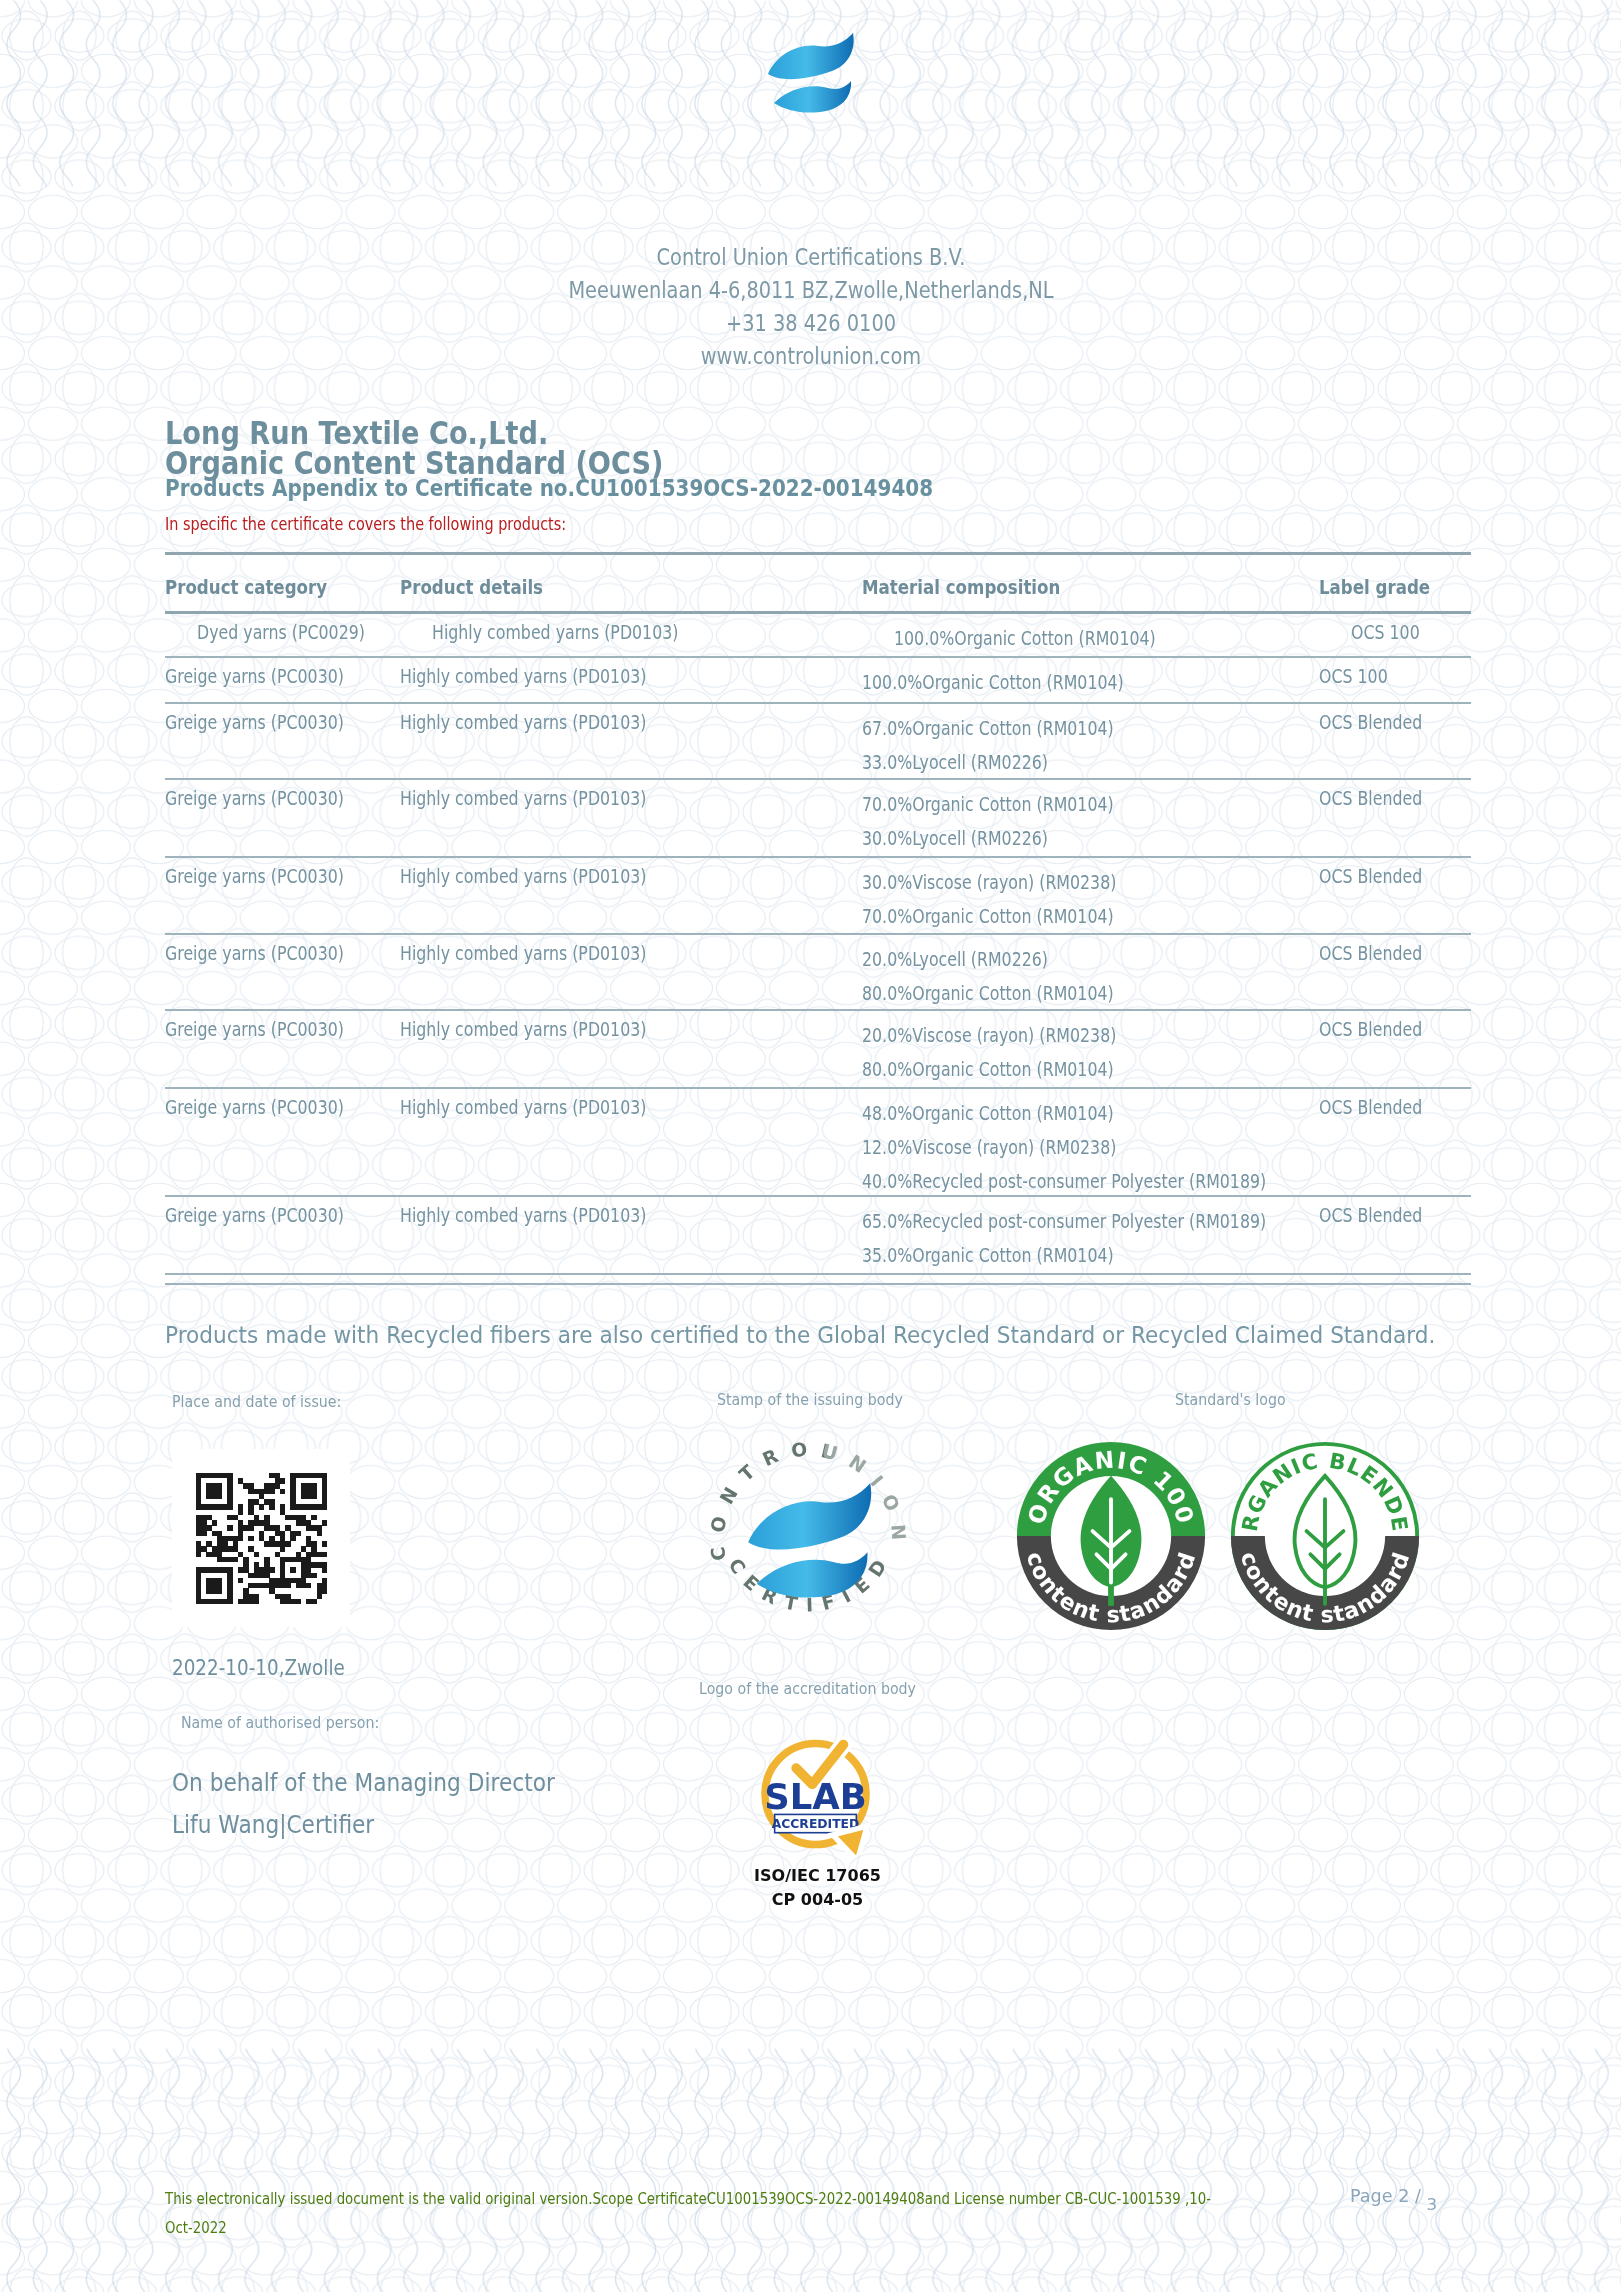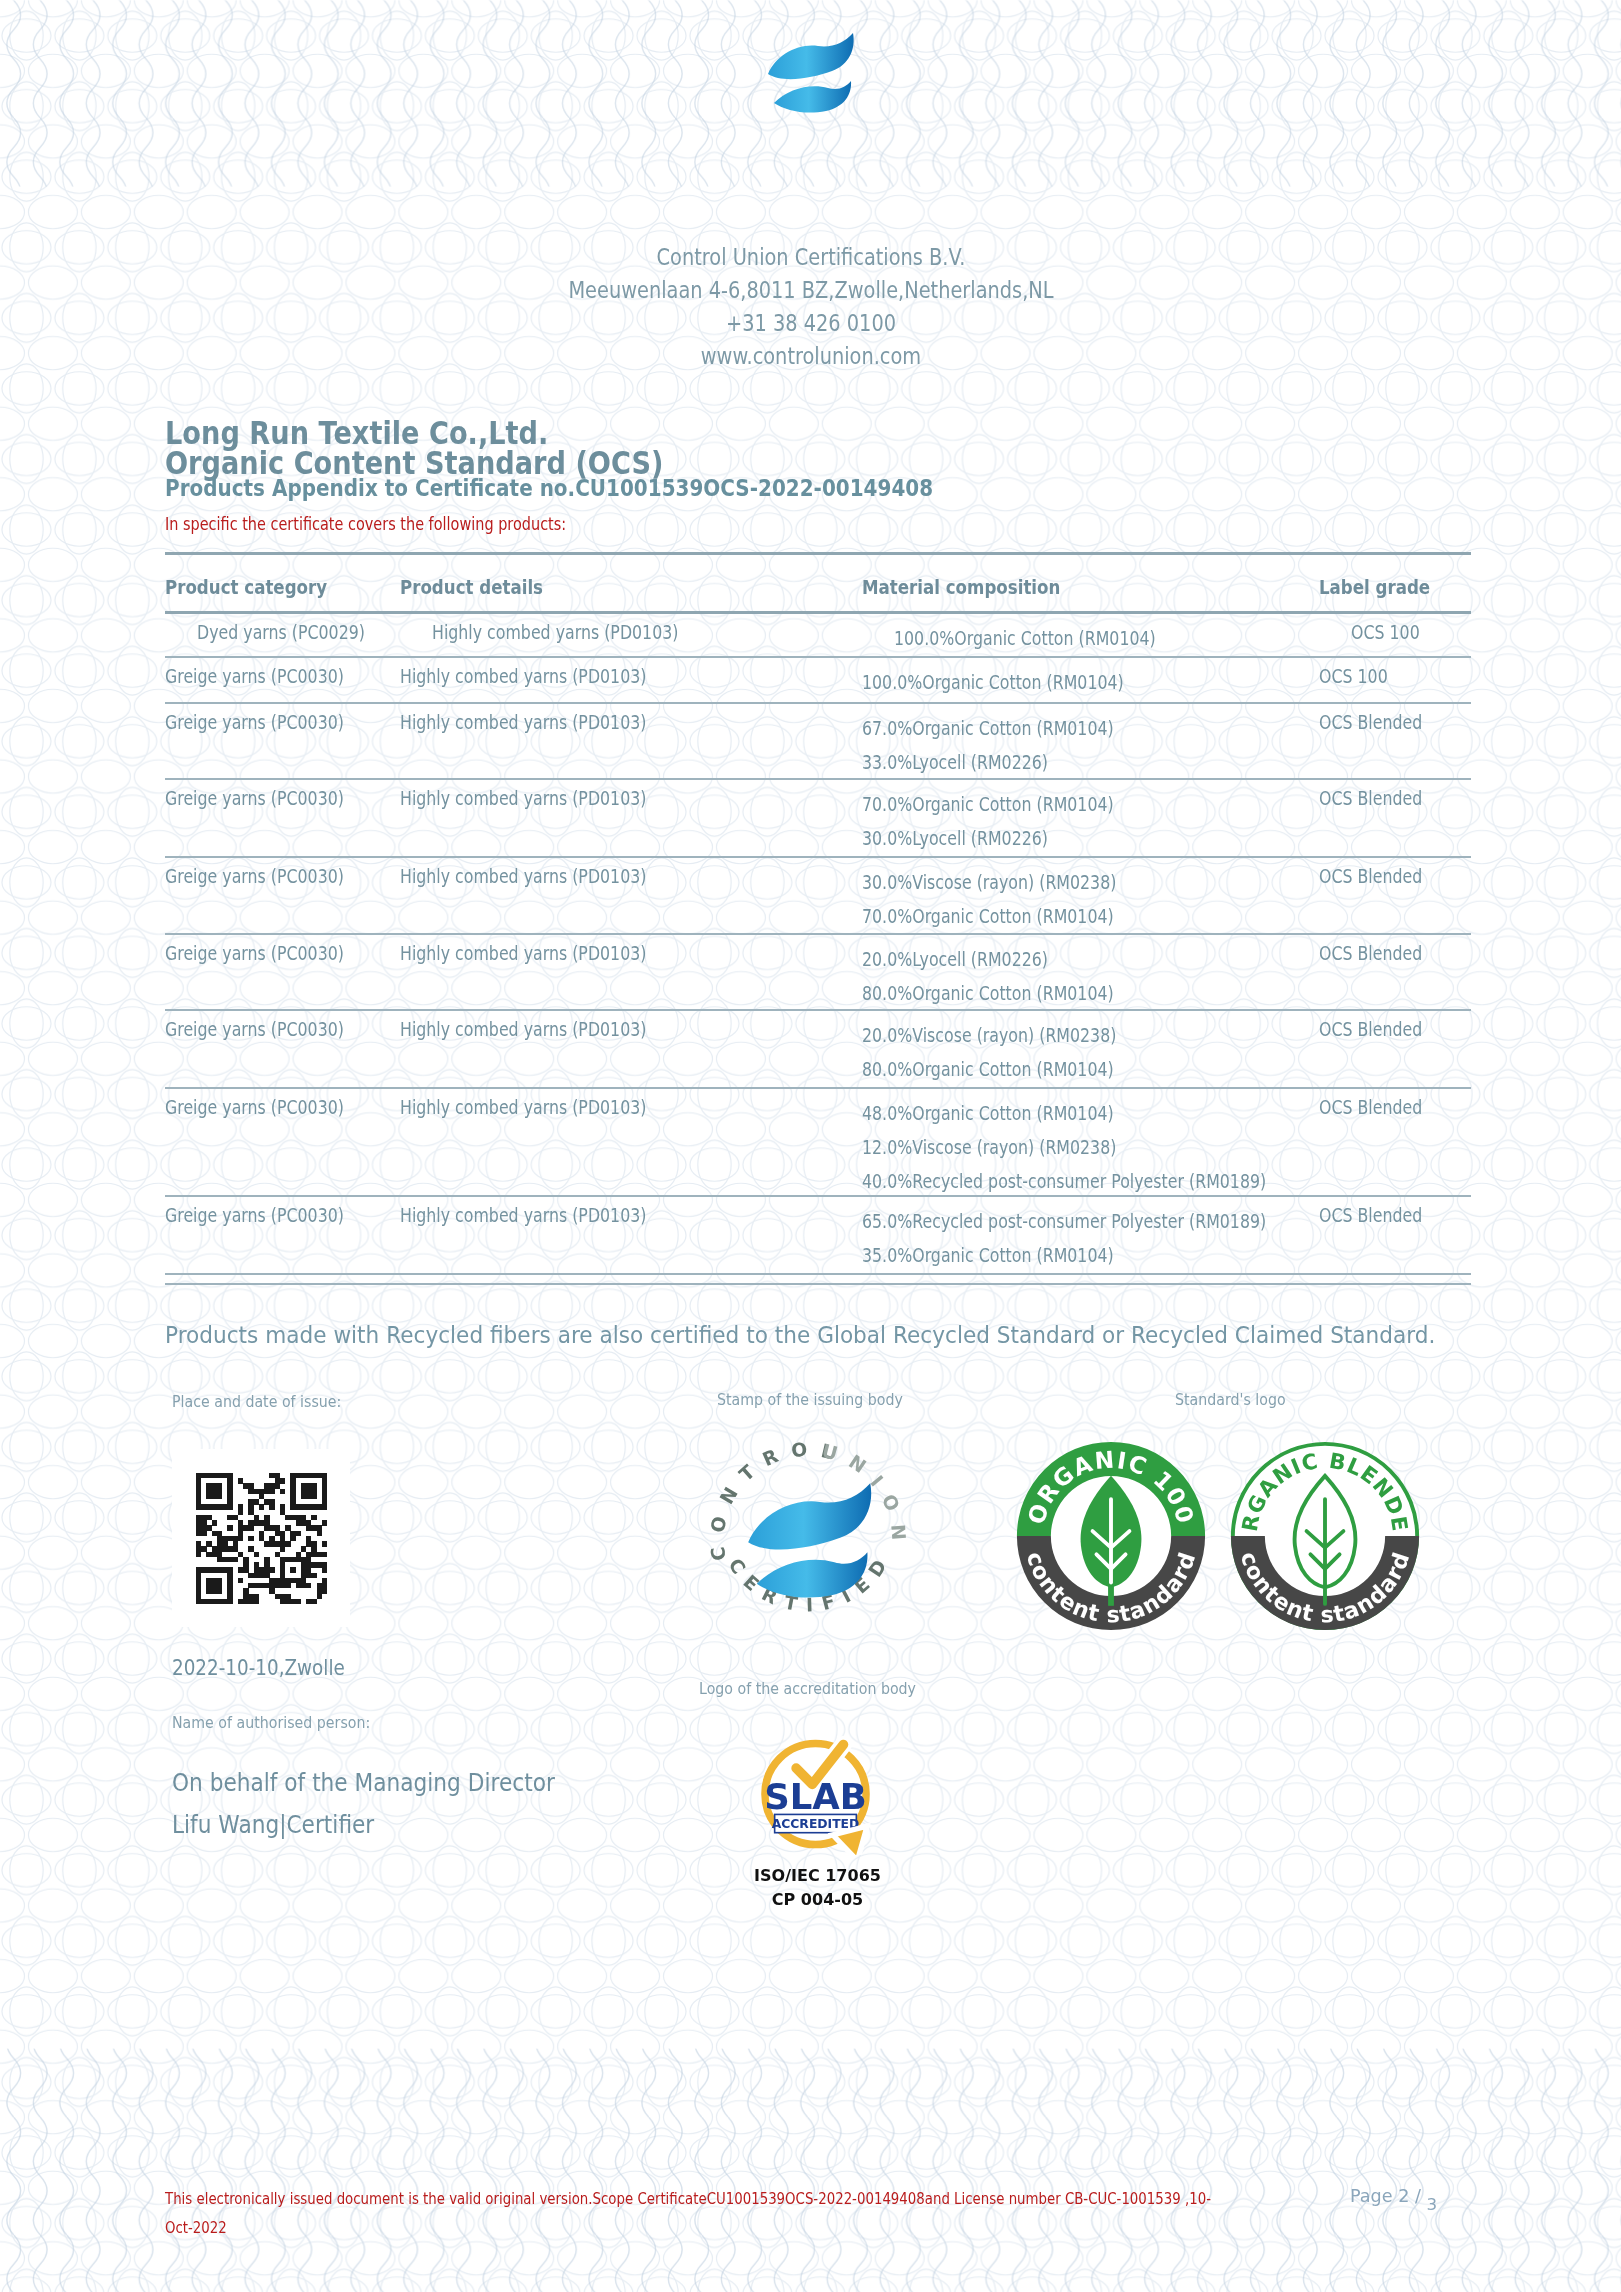--- a/index.html
+++ b/index.html
@@ -20,21 +20,21 @@
   .thead{height:56px;padding-top:21.6px;box-sizing:border-box;font-weight:bold;font-size:19.6px;color:#6e8c9a;}
   .tcell{font-size:18.6px;color:#74929f;padding-top:7.8px;white-space:nowrap;}
   .matline{line-height:34px;}
   .note{left:165px;top:1321px;font-size:23.5px;color:#7496a5;}
   .small-label{font-size:16.7px;color:#85a0ae;}
   .qr-box{left:172px;top:1449px;width:178px;height:178px;background:#ffffff;}
   .date{left:172px;top:1655px;font-size:21.6px;color:#6f8f9e;}
   .onbehalf{left:172px;top:1761px;font-size:25.5px;color:#6f8f9e;line-height:42px;}
   .iso{left:727px;top:1848px;width:181px;text-align:center;font-size:16px;font-weight:bold;
        color:#111111;line-height:23.5px;margin-top:16px;}
-  .footer{left:165px;top:2184px;width:1196px;font-size:15.7px;line-height:29px;color:#b91c1c;}
+  .footer{left:165px;top:2184px;width:1196px;font-size:15.7px;line-height:29px;color:#4d7c0f;}
   .pagenum{left:1350px;top:2186px;font-size:17.6px;color:#8ba6bb;white-space:nowrap;}
   .pagenum .p3{display:inline-block;position:relative;top:7.8px;font-size:16.7px;}
 </style>
 </head>
 <body>
 
 <div class="page">
 
   <svg class="abs" style="left:0;top:0;" width="1621" height="2293" viewBox="0 0 1654 2339">
     <defs>
@@ -588,21 +588,21 @@
       <path d="M100,38 C118,58 134,82 131,110 C128,136 115,150 100,153 C85,150 72,136 69,110 C66,82 82,58 100,38 Z" fill="#ffffff"></path>
       <path d="M100,62 L100,170"></path>
       <path d="M100,112 L81,95"></path>
         <path d="M100,112 L119,95"></path>
       <path d="M100,134 L85,119"></path>
         <path d="M100,134 L115,119"></path>
     </g>
   </svg>
 
   <div class="abs date"><span class="cx">2022-10-10,Zwolle</span></div>
-  <div class="abs small-label" style="left:172px;top:1712px;"><span class="cx">Name of authorised person:</span></div>
+  <div class="abs small-label" style="left:181px;top:1712px;"><span class="cx">Name of authorised person:</span></div>
   <div class="abs onbehalf">
     <span class="cx">On behalf of the Managing Director</span><br>
     <span class="cx">Lifu Wang|Certifier</span>
   </div>
 
   <div class="abs small-label" style="left:699px;top:1678px;"><span class="cx">Logo of the accreditation body</span></div>
 
   <svg class="abs" style="left:751px;top:1733px;" width="129" height="122" viewBox="0 0 120 112">
     <circle cx="60" cy="56" r="47" fill="#ffffff" stroke-width="7" stroke="#f0b432"></circle>
     <path d="M42,32 L57,47 L86,10" fill="none" stroke="#ffffff" stroke-width="16" stroke-linecap="round" stroke-linejoin="round"></path>

